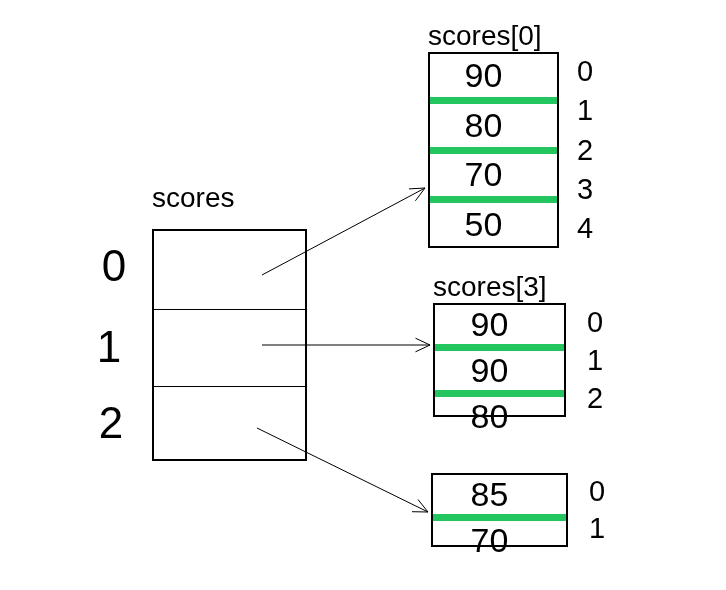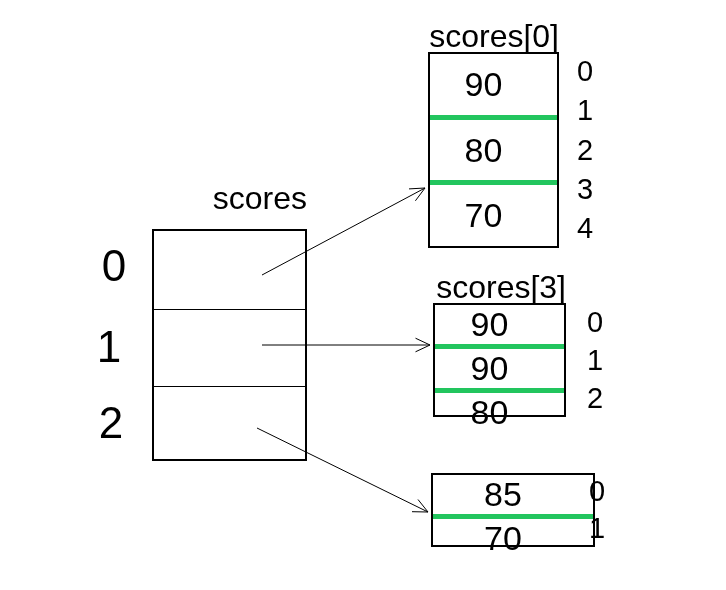--- a/index.html
+++ b/index.html
@@ -2,21 +2,21 @@
 <html><head>
 <meta charset="utf-8">
 <style>
   html,body{margin:0;padding:0;background:#fff;}
   .canvas{
     position:relative;width:726px;height:590px;background:#ffffff;
     font-family:"Liberation Sans",sans-serif;color:#000;overflow:hidden;
   }
   .arrows{position:absolute;left:0;top:0;width:726px;height:590px;}
   .title{
-    position:absolute;text-align:right;font-size:32px;line-height:30px;
+    position:absolute;text-align:left;font-size:28px;line-height:30px;
     white-space:nowrap;
   }
   .main-box{
     position:absolute;left:152px;top:229px;width:155px;height:232px;
     border:2px solid #000;box-sizing:border-box;
     display:flex;flex-direction:column;
   }
   .main-row{box-sizing:border-box;}
   .main-row.r1{height:78px;}
   .main-row.r2{height:77px;border-top:1px solid #000;}
@@ -26,21 +26,21 @@
     font-size:44px;line-height:44px;
   }
   .sub-table{
     position:absolute;border:2px solid #000;box-sizing:border-box;
     display:flex;flex-direction:column;
   }
   .val-cell{
     flex:1;display:flex;align-items:center;justify-content:center;
     font-size:34px;padding-right:20px;box-sizing:border-box;
   }
-  .val-cell + .val-cell{border-top:5px solid #22c55e;}
+  .val-cell + .val-cell{border-top:7px solid #22c55e;}
   .idx-col{
     position:absolute;display:flex;flex-direction:column;width:32px;
   }
   .idx-cell{
     flex:1;display:flex;align-items:center;justify-content:center;
     font-size:29px;
   }
 </style>
 </head>
 <body>
@@ -72,20 +72,21 @@
 
   <div class="side-label" style="left:94px;top:244px;">0</div>
   <div class="side-label" style="left:89px;top:325px;">1</div>
   <div class="side-label" style="left:91px;top:401px;">2</div>
 
   <div class="title" style="left:428px;top:21px;width:131px;">scores[0]</div>
   <div class="sub-table" style="left:428px;top:52px;width:131px;height:196px;">
     <div class="val-cell">90</div>
     <div class="val-cell">80</div>
     <div class="val-cell">70</div>
+    <div class="val-cell">50</div>
   </div>
   <div class="idx-col" style="left:569px;top:52px;height:196px;">
     <div class="idx-cell">0</div>
     <div class="idx-cell">1</div>
     <div class="idx-cell">2</div>
     <div class="idx-cell">3</div>
     <div class="idx-cell">4</div>
   </div>
 
   <div class="title" style="left:433px;top:272px;width:133px;">scores[3]</div>
@@ -93,21 +94,21 @@
     <div class="val-cell">90</div>
     <div class="val-cell">90</div>
     <div class="val-cell">80</div>
   </div>
   <div class="idx-col" style="left:579px;top:303px;height:114px;">
     <div class="idx-cell">0</div>
     <div class="idx-cell">1</div>
     <div class="idx-cell">2</div>
   </div>
 
-  <div class="sub-table" style="left:431px;top:473px;width:164px;height:74px;">
+  <div class="sub-table" style="left:431px;top:473px;width:137px;height:74px;">
     <div class="val-cell">85</div>
     <div class="val-cell">70</div>
   </div>
   <div class="idx-col" style="left:581px;top:473px;height:74px;">
     <div class="idx-cell">0</div>
     <div class="idx-cell">1</div>
   </div>
 
 </div>
 

